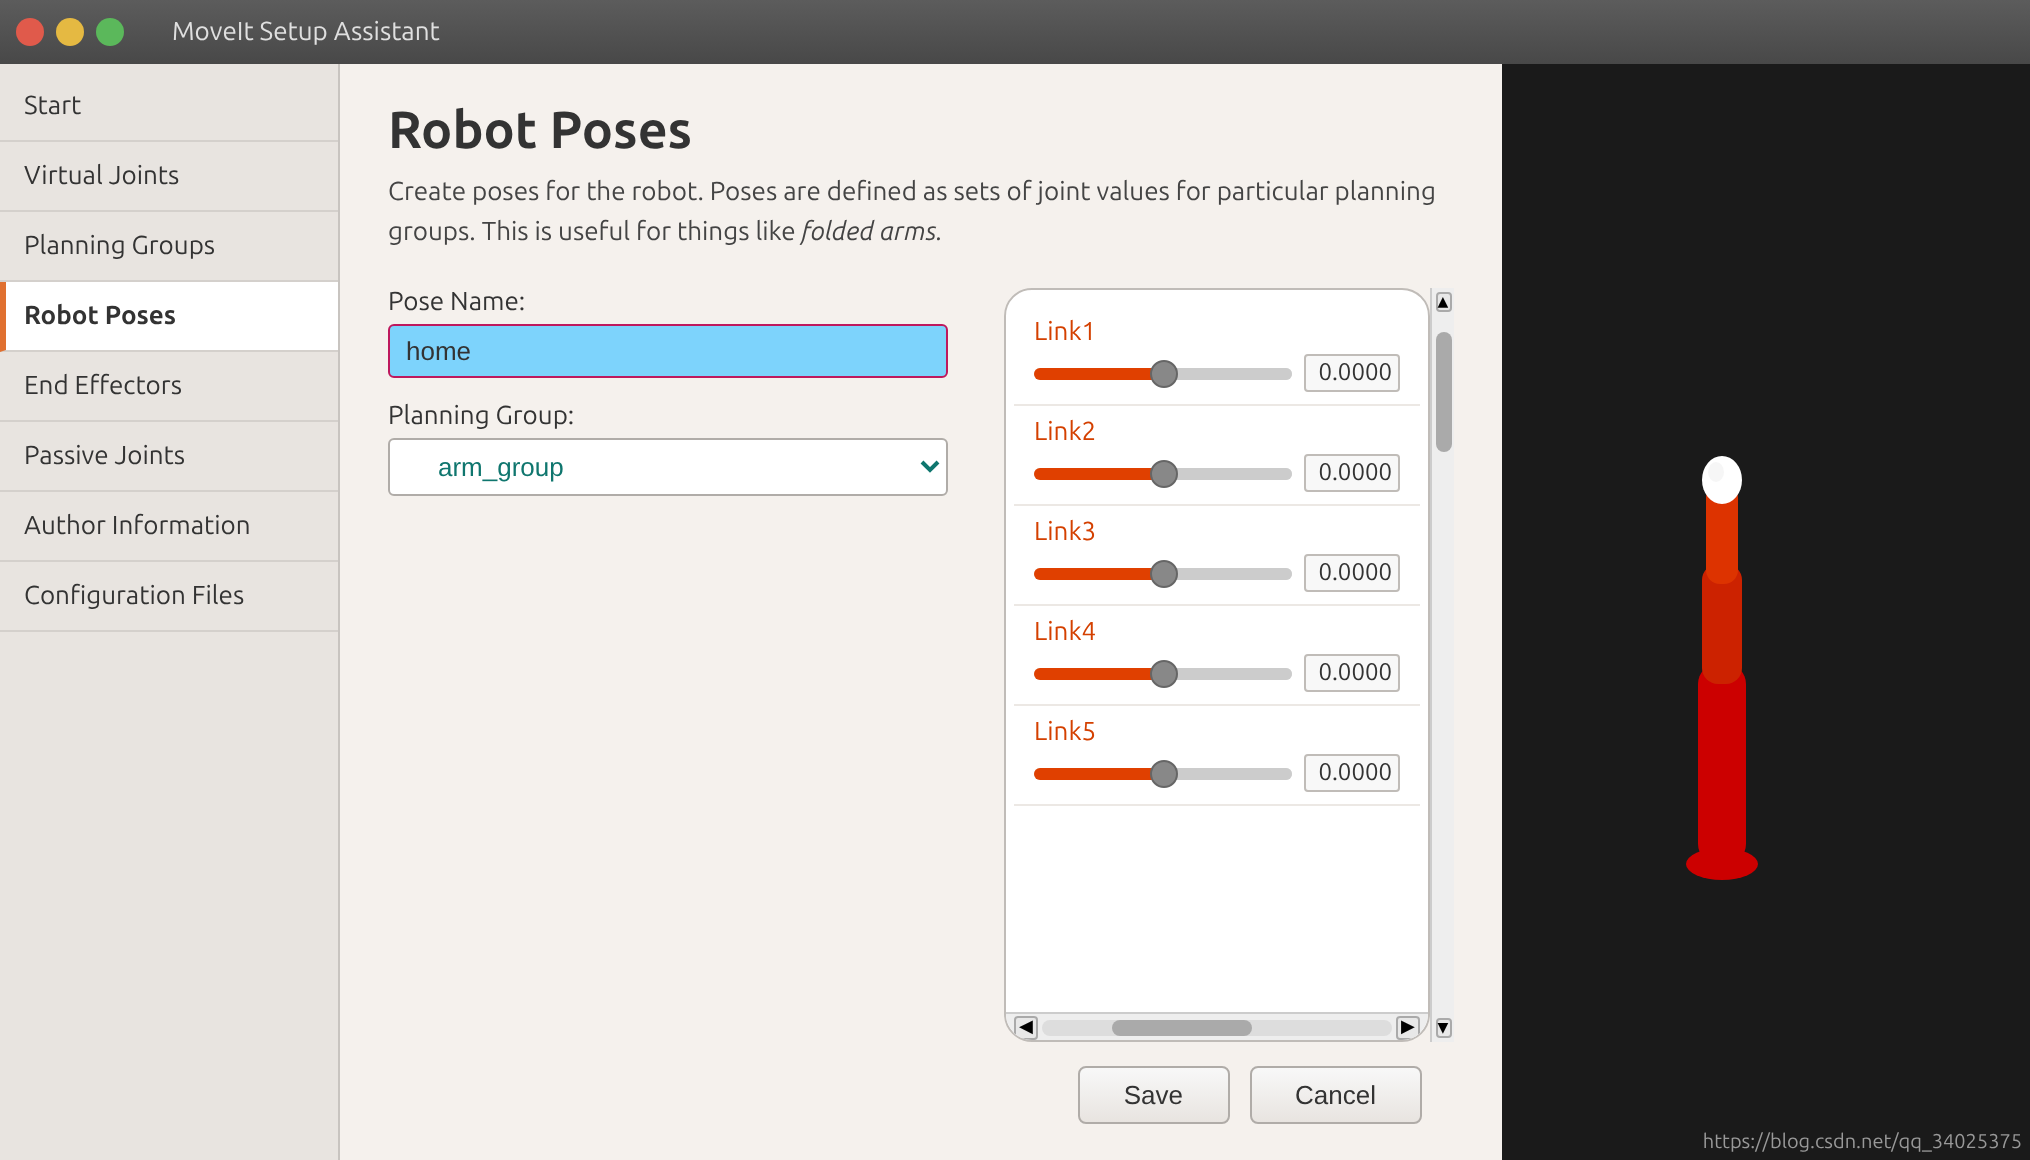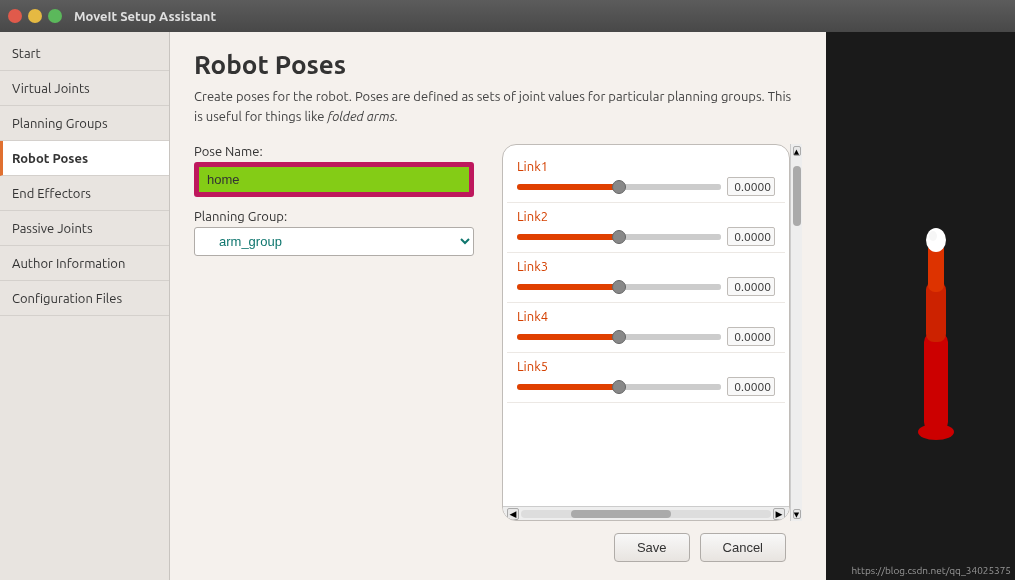--- a/index.html
+++ b/index.html
@@ -29,22 +29,21 @@
     }
     .titlebar-btn {
       width: 14px; height: 14px; border-radius: 50%; border: none; cursor: pointer;
     }
     .btn-close { background: #e05a4b; }
     .btn-min { background: #e5b942; }
     .btn-max { background: #5bb85b; }
     .titlebar-title {
       color: #e0e0e0;
       font-size: 13px;
-      margin-left: 6px;
-      font-weight: bold;
+      margin-left: 18px;
     }
     .content {
       display: flex;
       flex: 1;
       overflow: hidden;
     }
     .sidebar {
       width: 170px;
       background: #e8e4e0;
       border-right: 1px solid #c8c4c0;
@@ -98,23 +97,23 @@
     .form-label {
       font-size: 13px;
       color: #333;
       margin-bottom: 4px;
       margin-top: 12px;
     }
     .form-label:first-child { margin-top: 0; }
     .form-input {
       width: 100%;
       padding: 5px 8px;
-      border: 5px solid #be185d;
+      border: 1px solid #be185d;
       border-radius: 3px;
-      background: #84cc16;
+      background: #7dd3fc;
       font-size: 13px;
       color: #333;
       outline: none;
     }
     .form-select {
       width: 100%;
       padding: 5px 20px;
       border: 1px solid #b0aca8;
       border-radius: 3px;
       background: #ffffff;
@@ -249,21 +248,21 @@
     .btn {
       padding: 6px 22px;
       border-radius: 4px;
       border: 1px solid #b0aca8;
       font-size: 13px;
       cursor: pointer;
       background: linear-gradient(to bottom, #f8f8f8, #e8e4e0);
       color: #333;
     }
     .robot-viewport {
-      width: 189px;
+      width: 264px;
       flex-shrink: 0;
       background: #1a1a1a;
       position: relative;
     }
     .watermark {
       position: absolute;
       bottom: 4px;
       right: 4px;
       color: #999;
       font-size: 10px;

